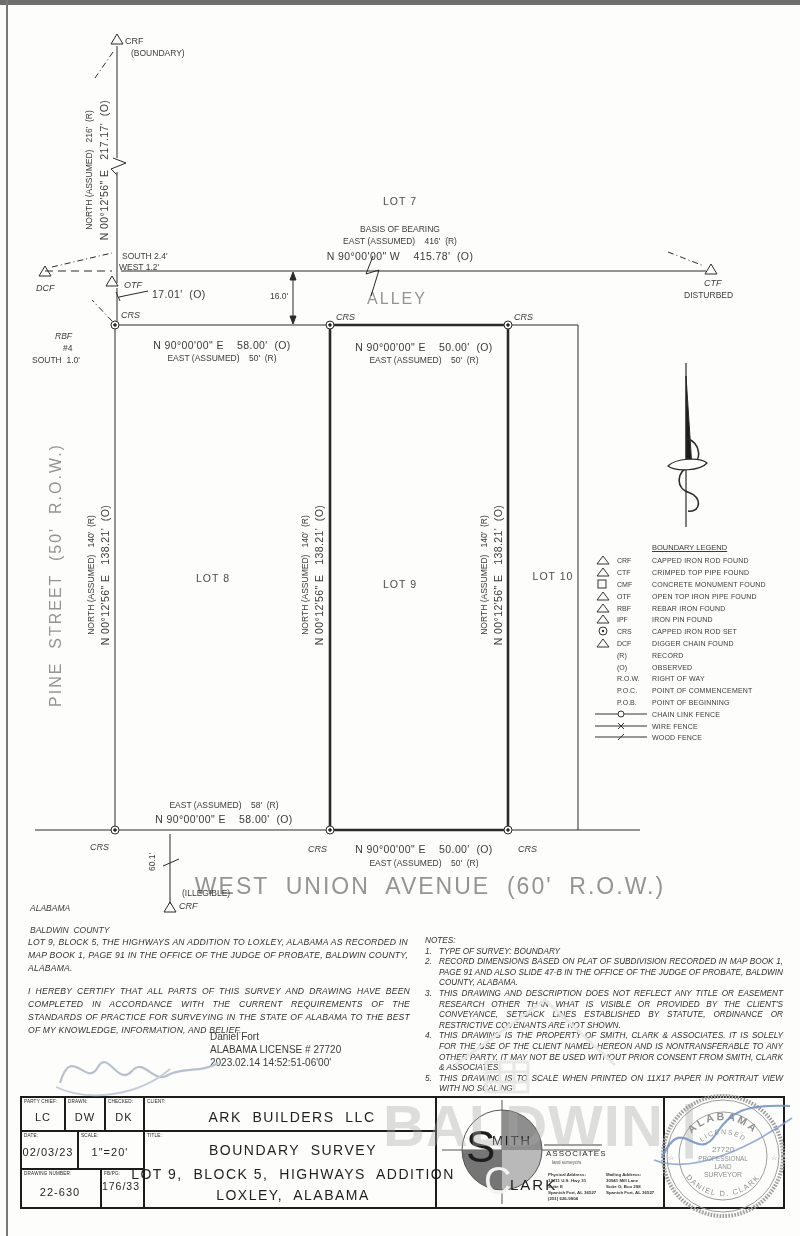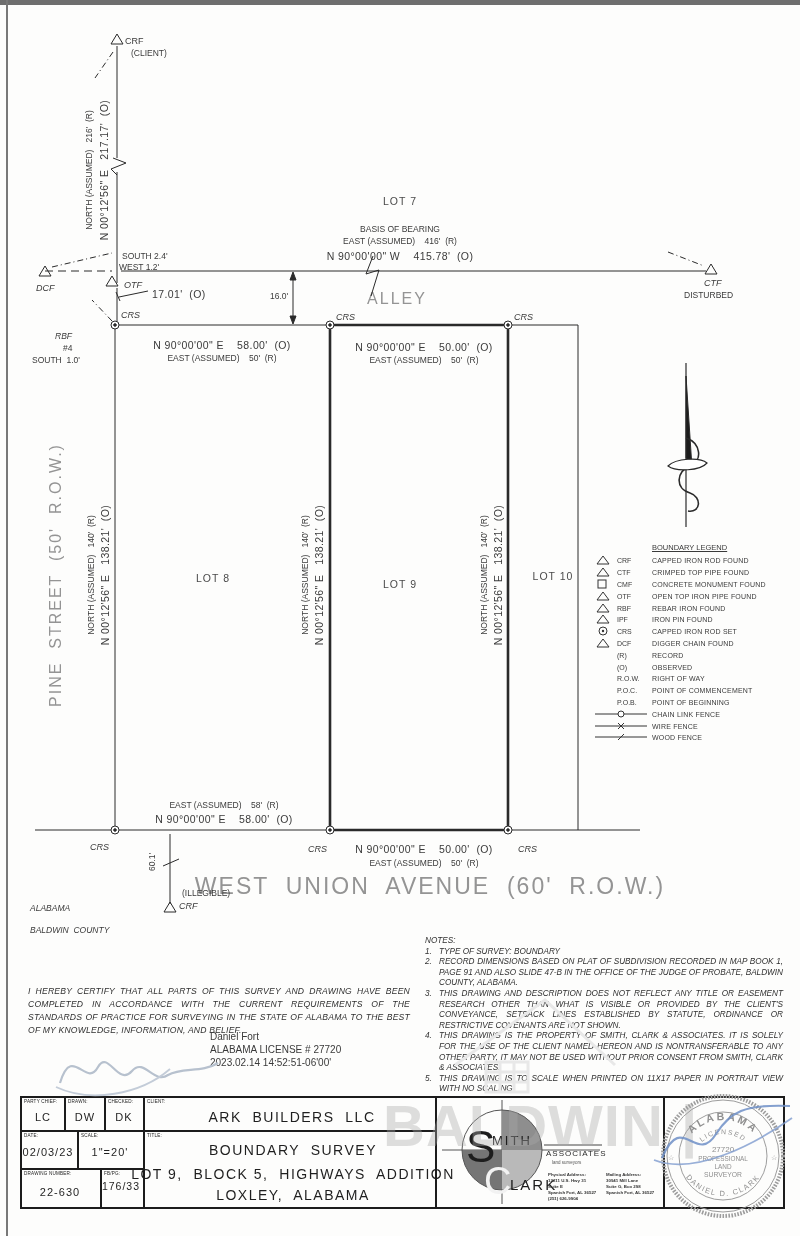--- a/index.html
+++ b/index.html
@@ -113,21 +113,21 @@
 
       <g stroke="#e8e8e8" stroke-width="3">
         <path d="M455,1065 L545,1000 L615,1065"></path>
         <rect x="486" y="1062" width="42" height="30"></rect>
         <path d="M500,1062 V1092 M514,1062 V1092 M486,1072 H528 M486,1082 H528"></path>
       </g>
     </g>
   </svg>
 
   <div class="t" style="left:125px;top:36px">CRF</div>
-  <div class="t" style="left:131px;top:48px;font-size:8.5px">(CLIENT)</div>
+  <div class="t" style="left:131px;top:48px;font-size:8.5px">(BOUNDARY)</div>
   <div class="vt b2" style="left:89px;top:170px">NORTH (ASSUMED)   216'  (R)</div>
   <div class="vt b1" style="left:104px;top:170px">N 00°12'56" E   217.17'  (O)</div>
   <div class="t" style="left:36px;top:283px;font-style:italic">DCF</div>
   <div class="t b2" style="left:122px;top:251px">SOUTH 2.4'</div>
   <div class="t b2" style="left:119px;top:262px">WEST 1.2'</div>
   <div class="t" style="left:124px;top:280px;font-style:italic">OTF</div>
   <div class="t" style="left:704px;top:278px;font-style:italic">CTF</div>
   <div class="t b2" style="left:684px;top:290px">DISTURBED</div>
 
   <div class="ct lot" style="left:400px;top:201px">LOT 7</div>
@@ -273,20 +273,21 @@
       </div>
     <div class="lrow">
       <span class="lsym" style="width:57px"><svg width="52" height="10">
             <line x1="0" y1="5" x2="52" y2="5" stroke="#333"></line>
             <path d="M23,8 L29,2" stroke="#333"></path>
           </svg></span>
       <span class="ldes">WOOD FENCE</span>
       </div>
   </div>
 
+  <div class="par" style="left:28px;top:936px;width:380px">LOT 9, BLOCK 5, THE HIGHWAYS AN ADDITION TO LOXLEY, ALABAMA AS RECORDED IN MAP BOOK 1, PAGE 91 IN THE OFFICE OF THE JUDGE OF PROBATE, BALDWIN COUNTY, ALABAMA.</div>
   <div class="par" style="left:28px;top:985px;width:382px">I HEREBY CERTIFY THAT ALL PARTS OF THIS SURVEY AND DRAWING HAVE BEEN COMPLETED IN ACCORDANCE WITH THE CURRENT REQUIREMENTS OF THE STANDARDS OF PRACTICE FOR SURVEYING IN THE STATE OF ALABAMA TO THE BEST OF MY KNOWLEDGE, INFORMATION, AND BELIEF.</div>
 
   <svg class="abs" style="left:50px;top:1025px;z-index:2" width="175" height="75">
     <path d="M10,58 C22,18 36,64 48,42 C58,24 68,62 82,46 C94,32 104,60 118,50 C132,42 152,48 168,38" stroke="#b7c1ce" stroke-width="2.2" fill="none"></path>
     <path d="M6,62 C40,78 90,70 120,44" stroke="#c3ccd8" stroke-width="1.8" fill="none"></path>
   </svg>
   <div class="t" style="left:210px;top:1031px;font-size:10px">Daniel Fort</div>
   <div class="t" style="left:210px;top:1044px;font-size:10px">ALABAMA LICENSE # 27720</div>
   <div class="t" style="left:210px;top:1057px;font-size:10px">2023.02.14 14:52:51-06'00'</div>
 

